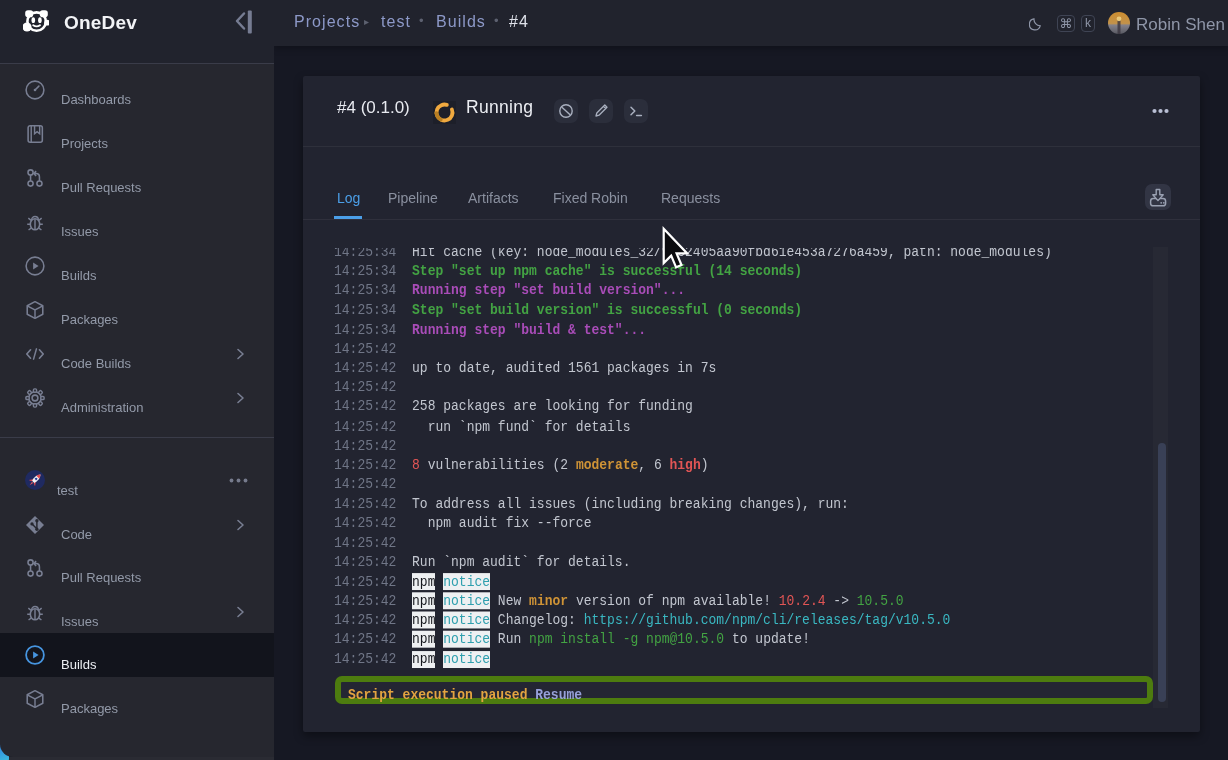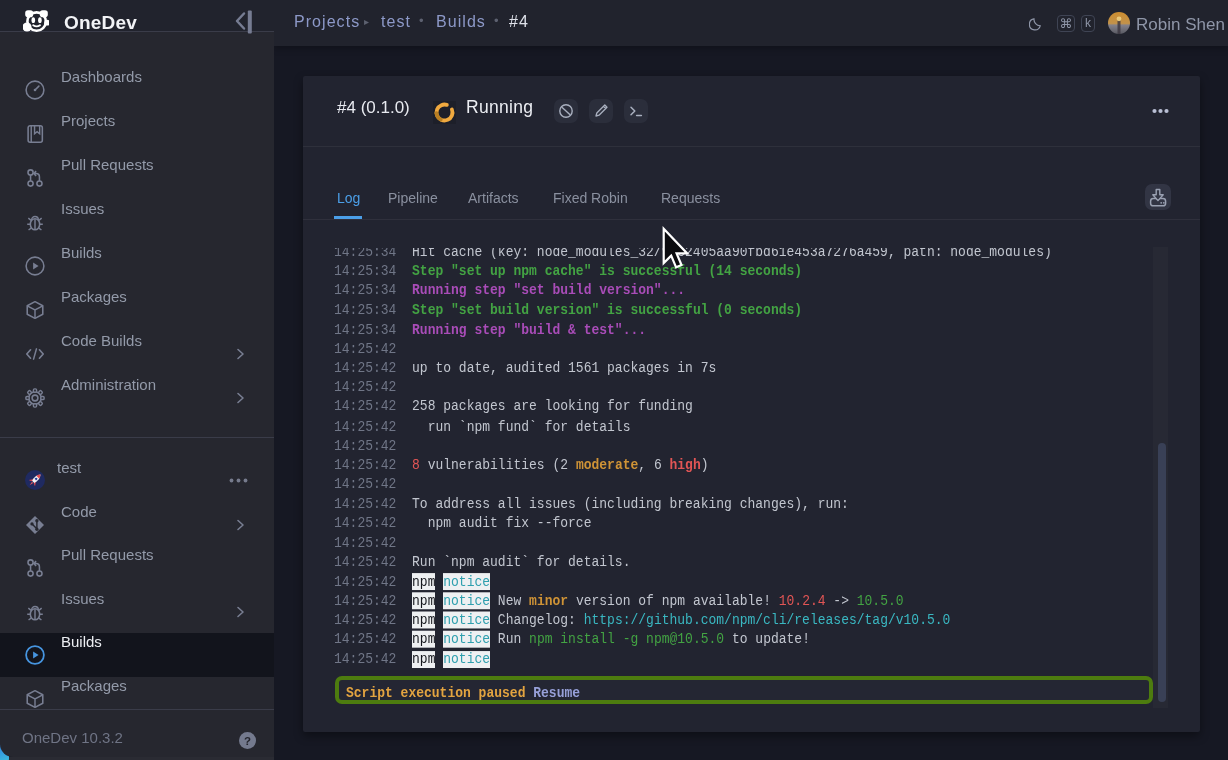--- a/index.html
+++ b/index.html
@@ -3,28 +3,28 @@
 <meta charset="utf-8">
 <style>
   * { margin:0; padding:0; box-sizing:border-box; }
   html,body { width:1228px; height:760px; overflow:hidden; background:#161823;
     font-family:"Liberation Sans", sans-serif; }
   .abs { position:absolute; }
   
   #sidebar { position:absolute; left:0; top:0; width:274px; height:757px; background:#26272f; border-radius:0 0 0 13px; z-index:2; }
   #bluecorner { position:absolute; left:-7px; top:744px; width:16px; height:22px; border-radius:7px; background:linear-gradient(160deg,#2f7ce2,#3fc8da); z-index:1; }
   #bstrip { position:absolute; left:0; top:757px; width:274px; height:3px; background:#2a2b33; z-index:0; }
-  #sbhead { position:absolute; left:0; top:0; width:274px; height:32px; background:#21232d;
+  #sbhead { position:absolute; left:0; top:0; width:274px; height:64px; background:#21232d;
     border-bottom:1px solid #3a3c49; }
   #sblogo { position:absolute; left:23px; top:9px; }
   #sbname { position:absolute; left:64px; top:12px; font-size:19px; font-weight:bold; color:#f2f3f6; letter-spacing:0.2px;}
   #sbcollapse { position:absolute; left:233px; top:9px; }
   .mi { position:absolute; left:0; width:274px; height:44px; }
   .mi .ic { position:absolute; left:25px; top:12px; width:20px; height:20px; }
-  .mi .tx { position:absolute; left:61px; top:0; font-size:15px; color:#939aa9; }
+  .mi .tx { position:absolute; left:61px; top:24px; font-size:13px; color:#939aa9; }
   .mi .chev { position:absolute; left:236px; top:15px; }
   .mi.active { background:#12141c; }
   .mi.active .tx { color:#eceef2; }
   #sbdiv { position:absolute; left:0; top:437px; width:274px; height:1px; background:#3a3c49; }
   #sbfoot { position:absolute; left:0; top:709px; width:274px; height:51px; border-top:1px solid #3a3c49; }
   #sbver { position:absolute; left:22px; top:19px; font-size:15px; color:#6f7485; }
   
   #topbar { position:absolute; left:274px; top:0; width:954px; height:46px; background:#21232d;
     box-shadow:0 3px 6px rgba(0,0,0,0.25);}
   .crumb { font-size:16px; color:#8d99c8; }
@@ -52,21 +52,21 @@
   #logpre .ts { color:#707687; }
   #logpre .g { color:#43a343; font-weight:bold; }
   #logpre .m { color:#a94cb8; font-weight:bold; }
   #logpre .r { color:#e25555; }
   #logpre .rb { color:#e25555; font-weight:bold; }
   #logpre .o { color:#cf9336; font-weight:bold; }
   #logpre .t { color:#3ab8c2; }
   #logpre .gn { color:#43a343; }
   #logpre .bnpm { background:#eef0f2; color:#15171d; }
   #logpre .bnot { background:#eef0f2; color:#2e9fae; }
-  #paused { position:absolute; left:335px; top:676px; width:818px; height:28px; border:4px solid #4d7c0f;
+  #paused { position:absolute; left:335px; top:676px; width:818px; height:28px; border:6px solid #4d7c0f;
     border-radius:7px; background:#242633;text-align:center; }
   #paused .in { position:absolute; left:7px; top:5px; font-family:"Liberation Mono", monospace;
     font-size:13px; font-weight:bold; color:#e3a440; transform:scaleY(1.13); transform-origin:0 0; }
   #paused .rs { color:#97a0d9; }
   #sbtrack { position:absolute; left:1153px; top:247px; width:15px; height:461px; background:#272934; }
   #sbthumb { position:absolute; left:1158px; top:443px; width:8px; height:259px; background:#394056; border-radius:4px;}
 </style>
 </head>
 <body>
 
@@ -266,27 +266,20 @@
         <div class="tx" style="">Builds</div>
       </div>
       <div class="mi" style="top:677px">
         <svg class="ic" width="18" height="18" viewBox="0 0 18 18">
           <path d="M9 1.5 L16 5.2 V12.8 L9 16.5 L2 12.8 V5.2 Z" fill="none" stroke="#787e92" stroke-width="1.4" stroke-linejoin="round"></path>
           <path d="M2 5.2 L9 9 L16 5.2 M9 9 V16.5" fill="none" stroke="#787e92" stroke-width="1.3"></path>
         </svg>
         <div class="tx" style="">Packages</div>
       </div>
     </div>
-  <div id="sbfoot">
-    <div id="sbver">OneDev 10.3.2</div>
-    <svg class="abs" style="left:239px; top:22px;" width="17" height="17" viewBox="0 0 17 17">
-      <circle cx="8.5" cy="8.5" r="8.5" fill="#747a8e"></circle>
-      <text x="8.5" y="12.8" font-size="11.5" font-weight="bold" fill="#23242c" text-anchor="middle" font-family="Liberation Sans">?</text>
-    </svg>
-  </div>
 </div>
 
 <div id="card">
   <div id="cardtitle">#4 (0.1.0)</div>
   <svg class="abs" style="left:130px; top:25px;" width="23" height="23" viewBox="0 0 23 23">
     <rect x="0" y="0" width="23" height="23" fill="#1d1f29"></rect>
     <circle cx="11.5" cy="11.5" r="8" fill="none" stroke="#f0a93f" stroke-width="3.8" stroke-dasharray="43 7.3" stroke-linecap="round" transform="rotate(337 11.5 11.5)"></circle>
     <circle cx="11.5" cy="11.5" r="8" fill="none" stroke="#b87e22" stroke-width="3.8" stroke-dasharray="8 42.3" stroke-linecap="round" transform="rotate(118 11.5 11.5)"></circle>
   </svg>
 

